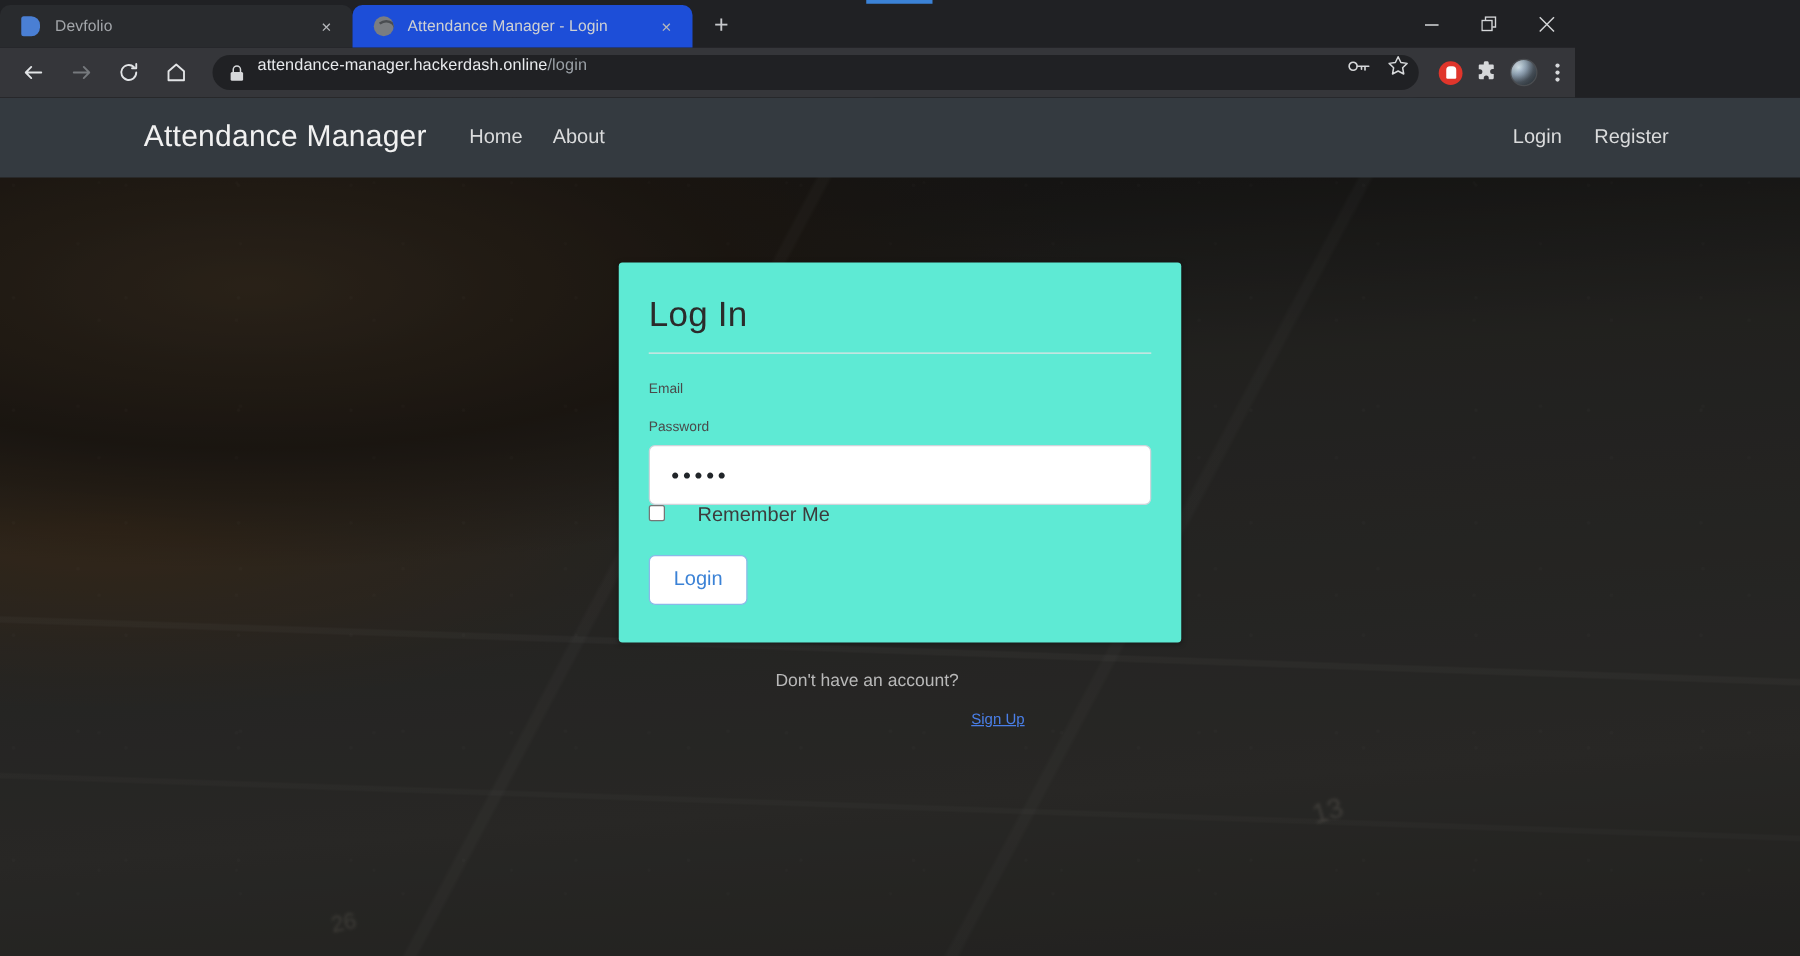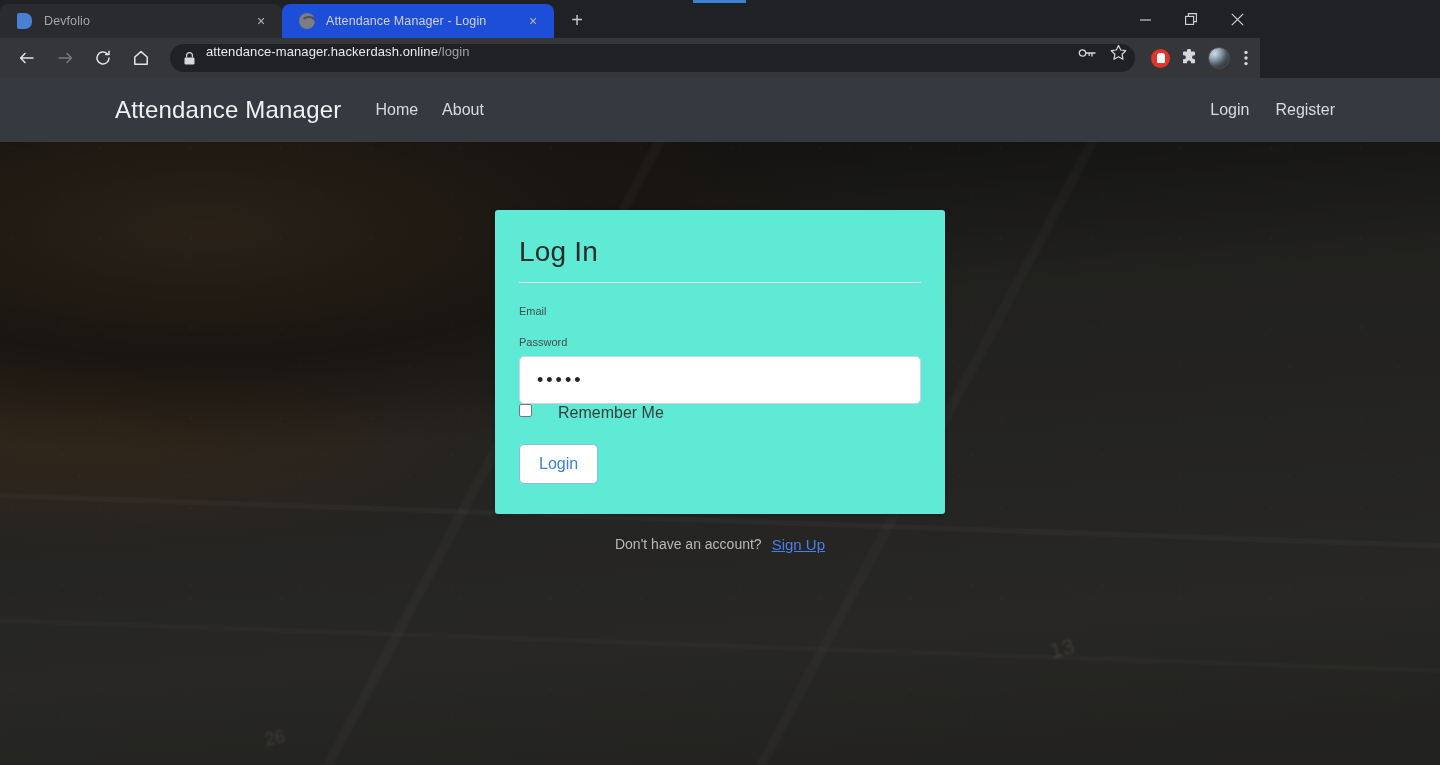--- a/index.html
+++ b/index.html
@@ -204,21 +204,21 @@
   .remember-label { font-size: 16px; color: #3c3c3c; }
   .login-btn {
     border: 1px solid #8bb9e8; background: #fff; color: #3b82d6;
     font-size: 16px; padding: 10px 19px; border-radius: 5px;
     font-family: "Liberation Sans", sans-serif; cursor: pointer;
   }
   .signup-row {
     margin-top: 22px; font-size: 14px; color: #b9b9b9;
     display: flex; align-items: flex-start; gap: 10px;
   }
-  .signup-link { color: #4a7fe8; text-decoration: underline; font-size: 15px; }
+  .signup-link { color: #4a7fe8; text-decoration: underline; font-size: 12px; margin-top: 32px; }
 </style>
 </head>
 <body>
 
 <div class="browser">
 
   <div class="tabstrip">
     <div class="blue-progress"></div>
 
     <div class="tab inactive">

